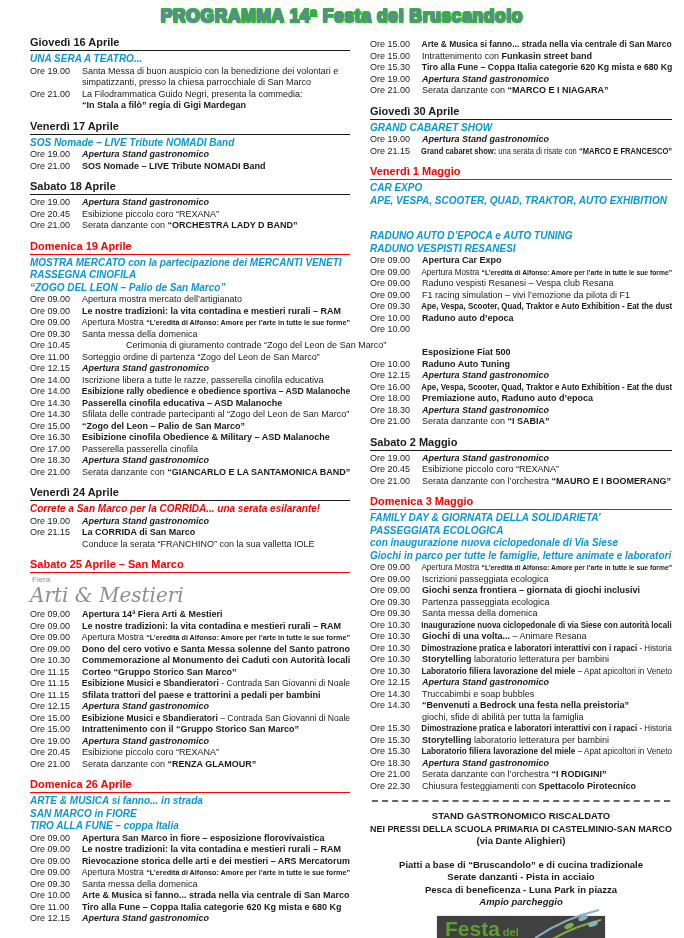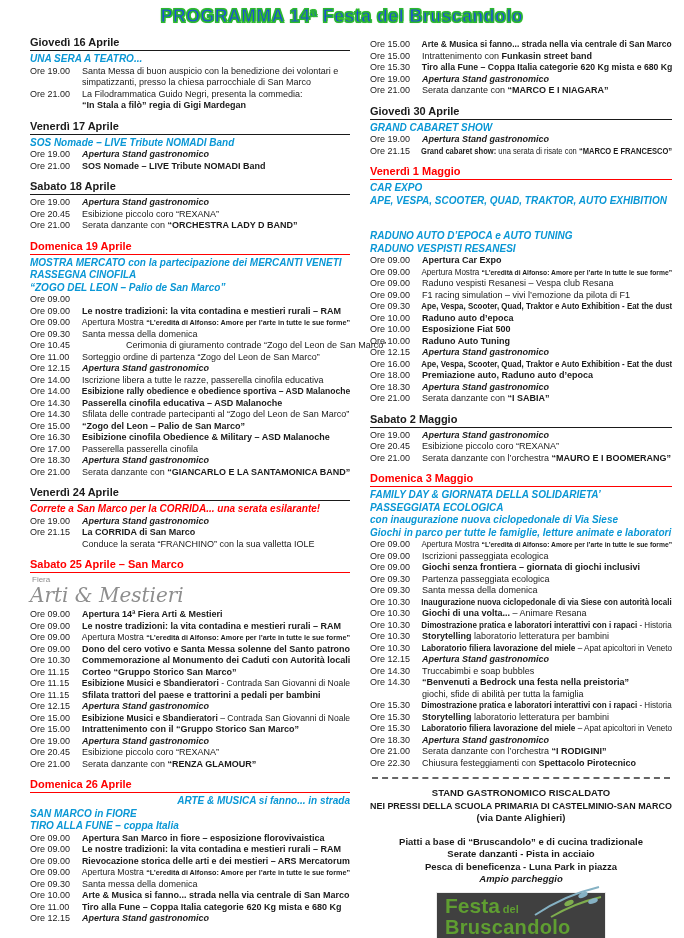--- a/index.html
+++ b/index.html
@@ -2,21 +2,21 @@
 <html><head>
 <meta charset="utf-8">
 <style>
   html,body{margin:0;padding:0;}
   body{
     width:684px;height:938px;overflow:hidden;background:#ffffff;
     font-family:"Liberation Sans","DejaVu Sans",sans-serif;color:#1a1a1a;
   }
   .title{
     text-align:center;font-weight:bold;font-size:17.5px;letter-spacing:.6px;
-    margin:6px 14px 9px;color:#1d4ed8;
+    margin:6px 14px 9px;color:#8b5cf6;
     -webkit-text-stroke:.9px #2db92d;
     text-shadow:-1px -1px 0 #2db92d,1px -1px 0 #2db92d,-1px 1px 0 #2db92d,1px 1px 0 #2db92d,0 0 2px #2db92d;
   }
   .cols{display:flex;padding:0 12px 0 30px;gap:20px;}
   .col{min-width:0;}
   .col-left{width:320px;flex:none;}
   .col-right{flex:1;padding-top:3px;}
   .day{
     font-weight:bold;font-size:11px;line-height:13px;
     border-bottom:1.5px solid #1a1a1a;padding-bottom:1px;margin:8px 0 2px;
@@ -91,20 +91,21 @@
       <div class="ev">
         <span class="time">Ore 21.00</span>
         <span class="desc" style="white-space: nowrap;"><span class="p-n">Serata danzante con </span><span class="p-b">“ORCHESTRA LADY D BAND”</span></span>
       </div>
       <div class="day c-red">Domenica 19 Aprile</div>
       <div class="sub" style="white-space: nowrap;">MOSTRA MERCATO con la partecipazione dei MERCANTI VENETI</div>
       <div class="sub" style="white-space: nowrap;">RASSEGNA CINOFILA</div>
       <div class="sub" style="white-space: nowrap;">“ZOGO DEL LEON – Palio de San Marco”</div>
       <div class="ev">
         <span class="time">Ore 09.00</span>
+        <span class="desc" style="white-space: nowrap;"><span class="p-n">Apertura mostra mercato dell’artigianato</span></span>
       </div>
       <div class="ev">
         <span class="time">Ore 09.00</span>
         <span class="desc" style="white-space: nowrap;"><span class="p-b">Le nostre tradizioni: la vita contadina e mestieri rurali  – RAM</span></span>
       </div>
       <div class="ev">
         <span class="time">Ore 09.00</span>
         <span class="desc" style="white-space: nowrap; transform-origin: 0px 50%; transform: scaleX(0.961404);"><span class="p-n">Apertura Mostra </span><span class="p-s">“L’eredità di Alfonso: Amore per l’arte in tutte le sue forme”</span></span>
       </div>
       <div class="ev">
@@ -228,21 +229,21 @@
       </div>
       <div class="ev">
         <span class="time">Ore 20.45</span>
         <span class="desc" style="white-space: nowrap;"><span class="p-n">Esibizione piccolo coro “REXANA”</span></span>
       </div>
       <div class="ev">
         <span class="time">Ore 21.00</span>
         <span class="desc" style="white-space: nowrap;"><span class="p-n">Serata danzante con </span><span class="p-b">“RENZA GLAMOUR”</span></span>
       </div>
       <div class="day c-red">Domenica 26 Aprile</div>
-      <div class="sub" style="white-space: nowrap; text-align: right;">ARTE &amp; MUSICA si fanno... in strada</div>
+      <div class="sub" style="white-space: nowrap;">ARTE &amp; MUSICA si fanno... in strada</div>
       <div class="sub" style="white-space: nowrap;">SAN MARCO in FIORE</div>
       <div class="sub" style="white-space: nowrap;">TIRO ALLA FUNE – coppa Italia</div>
       <div class="ev">
         <span class="time">Ore 09.00</span>
         <span class="desc" style="white-space: nowrap;"><span class="p-b">Apertura San Marco in fiore – esposizione florovivaistica</span></span>
       </div>
       <div class="ev">
         <span class="time">Ore 09.00</span>
         <span class="desc" style="white-space: nowrap;"><span class="p-b">Le nostre tradizioni: la vita contadina e mestieri rurali  – RAM</span></span>
       </div>
@@ -326,21 +327,21 @@
       <div class="ev">
         <span class="time">Ore 09.30</span>
         <span class="desc" style="white-space: nowrap; transform-origin: 0px 50%; transform: scaleX(0.879725);"><span class="p-b">Ape, Vespa, Scooter, Quad, Traktor e Auto Exhibition - Eat the dust</span></span>
       </div>
       <div class="ev">
         <span class="time">Ore 10.00</span>
         <span class="desc" style="white-space: nowrap;"><span class="p-b">Raduno auto d’epoca</span></span>
       </div>
       <div class="ev">
         <span class="time">Ore 10.00</span>
-        <span class="desc" style="white-space: nowrap;"><span class="p-b">Esposizione Fiat 500</span></span>
+        <span class="desc" style="white-space: nowrap; margin-top: 23px;"><span class="p-b">Esposizione Fiat 500</span></span>
       </div>
       <div class="ev">
         <span class="time">Ore 10.00</span>
         <span class="desc" style="white-space: nowrap;"><span class="p-b">Raduno Auto Tuning</span></span>
       </div>
       <div class="ev">
         <span class="time">Ore 12.15</span>
         <span class="desc" style="white-space: nowrap;"><span class="p-i">Apertura Stand gastronomico</span></span>
       </div>
       <div class="ev">

